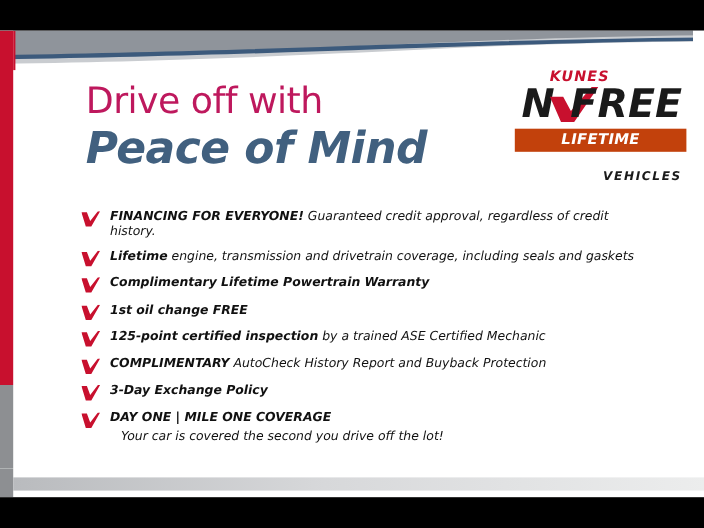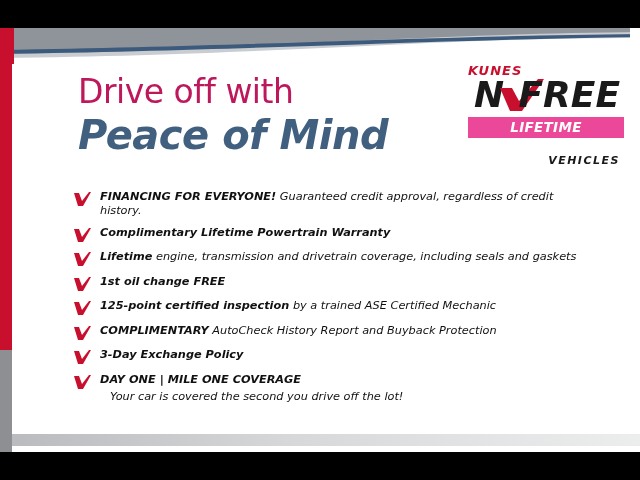--- a/index.html
+++ b/index.html
@@ -124,21 +124,21 @@
     text-align: center;
   }
   .logo .kunes {
     font-family: "DejaVu Sans", sans-serif;
     font-size: 13px;
     font-weight: bold;
     font-style: italic;
     color: #c8102e;
     letter-spacing: 1px;
     line-height: 14px;
-    text-align: left;
+    text-align: center;
     padding-right: 38px;
     padding-top: 2px;
   }
   .logo .nofear {
     position: relative;
     height: 34px;
     margin-top: 1px;
   }
   .logo .nofear .nword {
     position: absolute;
@@ -160,21 +160,21 @@
     color: #1a1a1a;
     line-height: 36px;
   }
   .logo .nofear .check {
     position: absolute;
     left: 30px; top: 0px;
     width: 46px; height: 34px;
   }
   .logo .certified {
     margin-top: 4px;
-    background: #ec4899;
+    background: #c2410c;
     color: #ffffff;
     font-family: "DejaVu Sans", sans-serif;
     font-size: 13.5px;
     font-weight: bold;
     font-style: italic;
     letter-spacing: 0.3px;
     line-height: 21px;
     height: 21px;
   }
   .logo .vehicles {
@@ -280,30 +280,30 @@
       </span>
       <span class="txt"><b>FINANCING FOR EVERYONE!</b><span> Guaranteed credit approval, regardless of credit history.</span></span>
     </div>
 
     <div class="row">
       <span class="chk">
         <svg width="17" height="15" viewBox="0 0 17 15" xmlns="http://www.w3.org/2000/svg">
             <path d="M0 1 L5 1 L8 9 L15 0 L17 0 L9 14 L4 14 Z" fill="#c8102e"></path>
           </svg>
       </span>
+      <span class="txt"><b>Lifetime</b><span> engine, transmission and drivetrain coverage, including seals and gaskets</span></span>
+    </div>
+
+    <div class="row">
+      <span class="chk">
+        <svg width="17" height="15" viewBox="0 0 17 15" xmlns="http://www.w3.org/2000/svg">
+            <path d="M0 1 L5 1 L8 9 L15 0 L17 0 L9 14 L4 14 Z" fill="#c8102e"></path>
+          </svg>
+      </span>
       <span class="txt"><b>Complimentary Lifetime Powertrain Warranty</b><span></span></span>
-    </div>
-
-    <div class="row">
-      <span class="chk">
-        <svg width="17" height="15" viewBox="0 0 17 15" xmlns="http://www.w3.org/2000/svg">
-            <path d="M0 1 L5 1 L8 9 L15 0 L17 0 L9 14 L4 14 Z" fill="#c8102e"></path>
-          </svg>
-      </span>
-      <span class="txt"><b>Lifetime</b><span> engine, transmission and drivetrain coverage, including seals and gaskets</span></span>
     </div>
 
     <div class="row">
       <span class="chk">
         <svg width="17" height="15" viewBox="0 0 17 15" xmlns="http://www.w3.org/2000/svg">
             <path d="M0 1 L5 1 L8 9 L15 0 L17 0 L9 14 L4 14 Z" fill="#c8102e"></path>
           </svg>
       </span>
       <span class="txt"><b>1st oil change FREE</b><span></span></span>
     </div>

